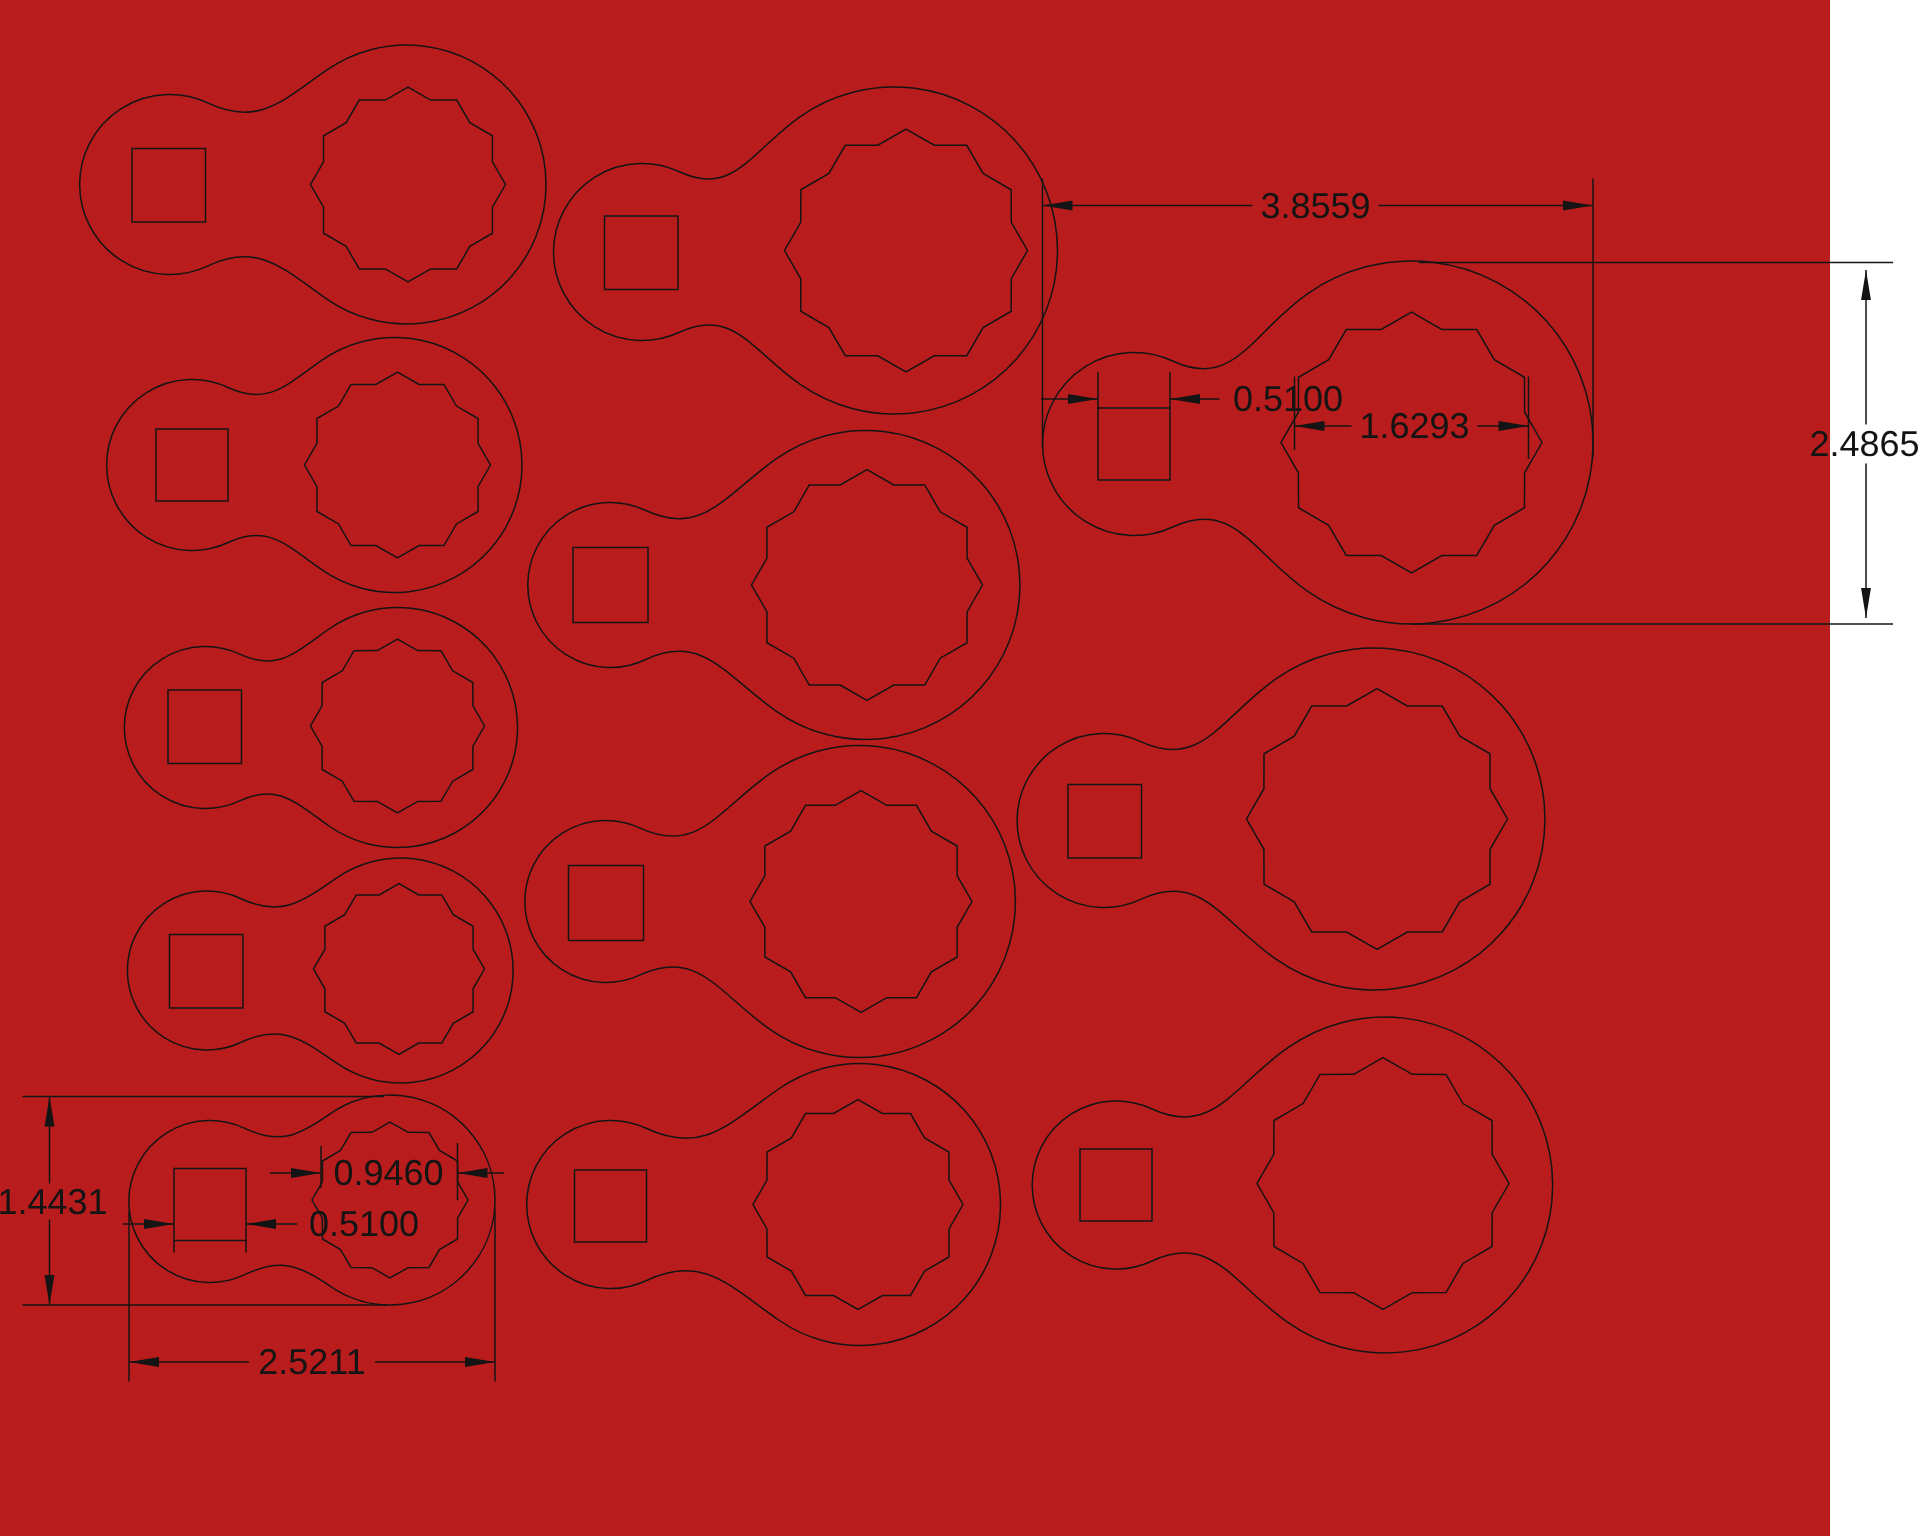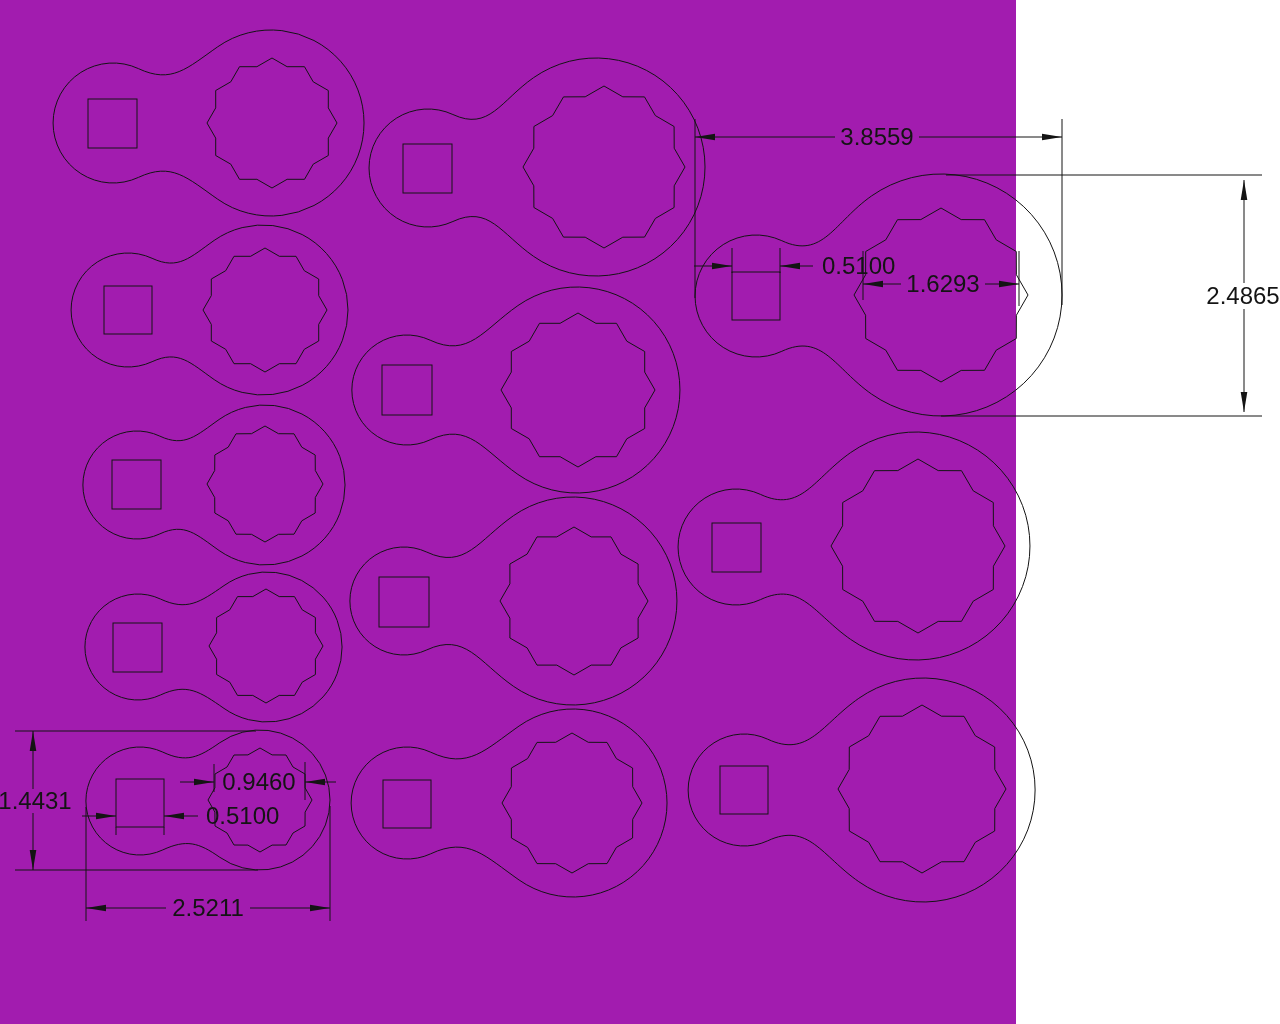--- a/index.html
+++ b/index.html
@@ -6,23 +6,23 @@
     margin: 0;
     padding: 0;
     background: #ffffff;
     width: 1280px;
     height: 1024px;
     overflow: hidden;
     font-family: "Liberation Sans", sans-serif;
   }
   .drawing-page {
     position: relative;
-    width: 1016px;
+    width: 1220px;
     height: 1024px;
-    background: #a21caf;
+    background: #b91c1c;
     text-align: right;
   }
   svg { display: block; }
   text {
     font-family: "Liberation Sans", sans-serif;
   }
 </style>
 </head>
 <body>
 

